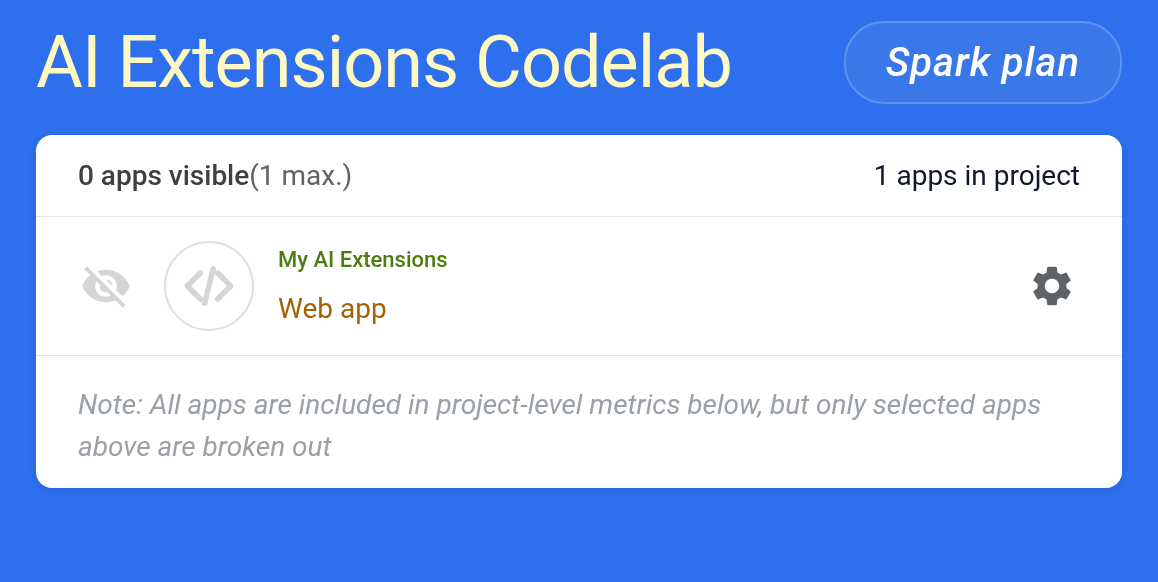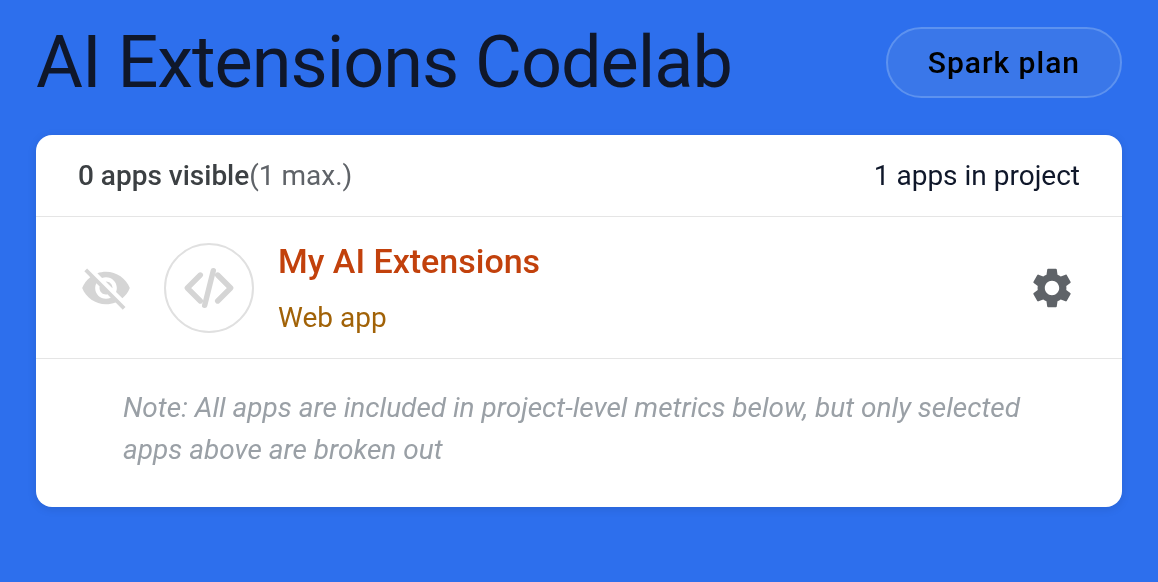--- a/index.html
+++ b/index.html
@@ -14,36 +14,37 @@
       height: 582px;
       overflow: hidden;
     }
     .header {
       display: flex;
       align-items: center;
       justify-content: space-between;
       padding: 20px 36px 30px 36px;
     }
     .project-title {
-      color: #0f172a;
+      color: #fef9c3;
       font-size: 72px;
       font-weight: 400;
       letter-spacing: -1px;
     }
     .plan-button {
       background: #3a77e9;
-      color: #000000;
+      color: #ffffff;
       border: 2px solid #5d92ef;
       border-radius: 40px;
       padding: 16px 40px;
-      font-size: 30px;
+      font-size: 40px;
       font-weight: 500;
       font-family: inherit;
       cursor: pointer;
       letter-spacing: 1px;
+      font-style: italic;
     }
     .card {
       background: #ffffff;
       border-radius: 16px;
       margin: 0 36px;
       box-shadow: 0 2px 10px rgba(0,0,0,0.1);
       overflow: hidden;
     }
     .card-header {
       display: flex;
@@ -85,40 +86,39 @@
       border-radius: 50%;
       display: flex;
       align-items: center;
       justify-content: center;
       margin-right: 24px;
     }
     .app-info {
       flex: 1;
     }
     .app-name {
-      font-size: 34px;
+      font-size: 22px;
       font-weight: 500;
-      color: #c2410c;
+      color: #4d7c0f;
       margin-bottom: 20px;
     }
     .app-type {
       font-size: 28px;
       color: #a16207;
     }
     .gear-icon {
       cursor: pointer;
       display: flex;
       align-items: center;
       justify-content: center;
       width: 56px;
       height: 56px;
     }
     .note-section {
-      padding: 28px 42px 36px 42px;
-      margin-left: 45px;
+      padding: 28px 42px 20px 42px;
     }
     .note-text {
       font-size: 28px;
       font-style: italic;
       color: #9aa0a6;
       line-height: 1.5;
     }
   </style>
 </head>
 <body>

